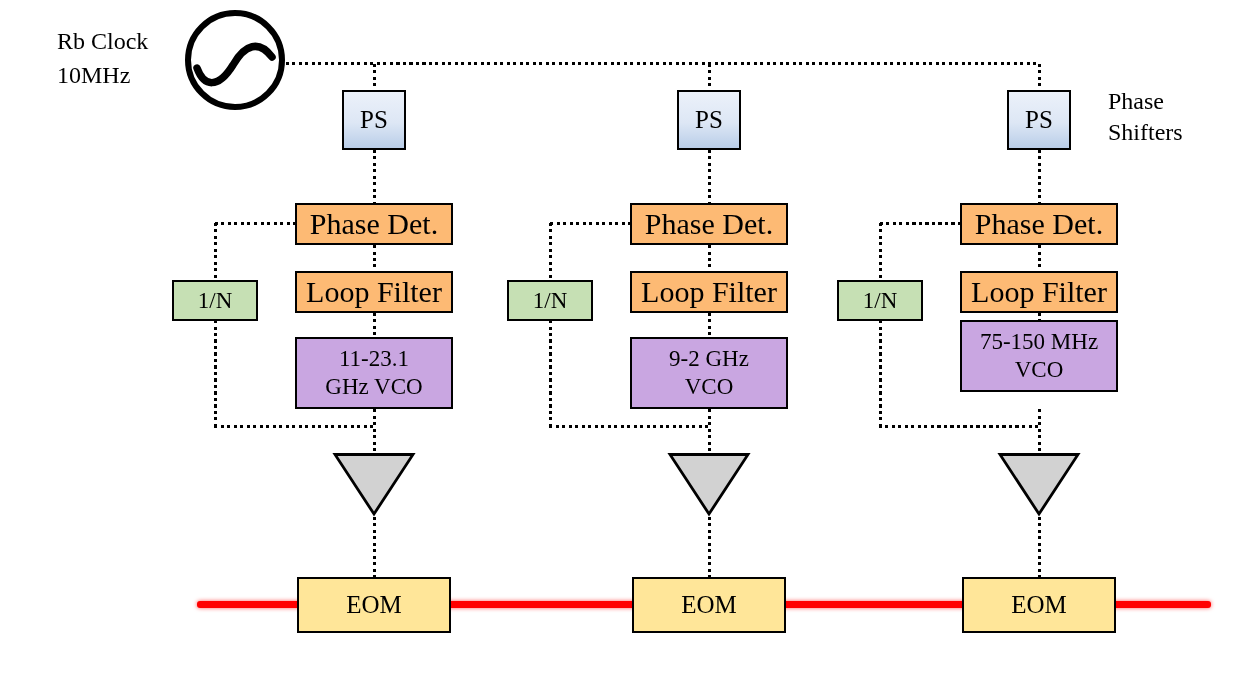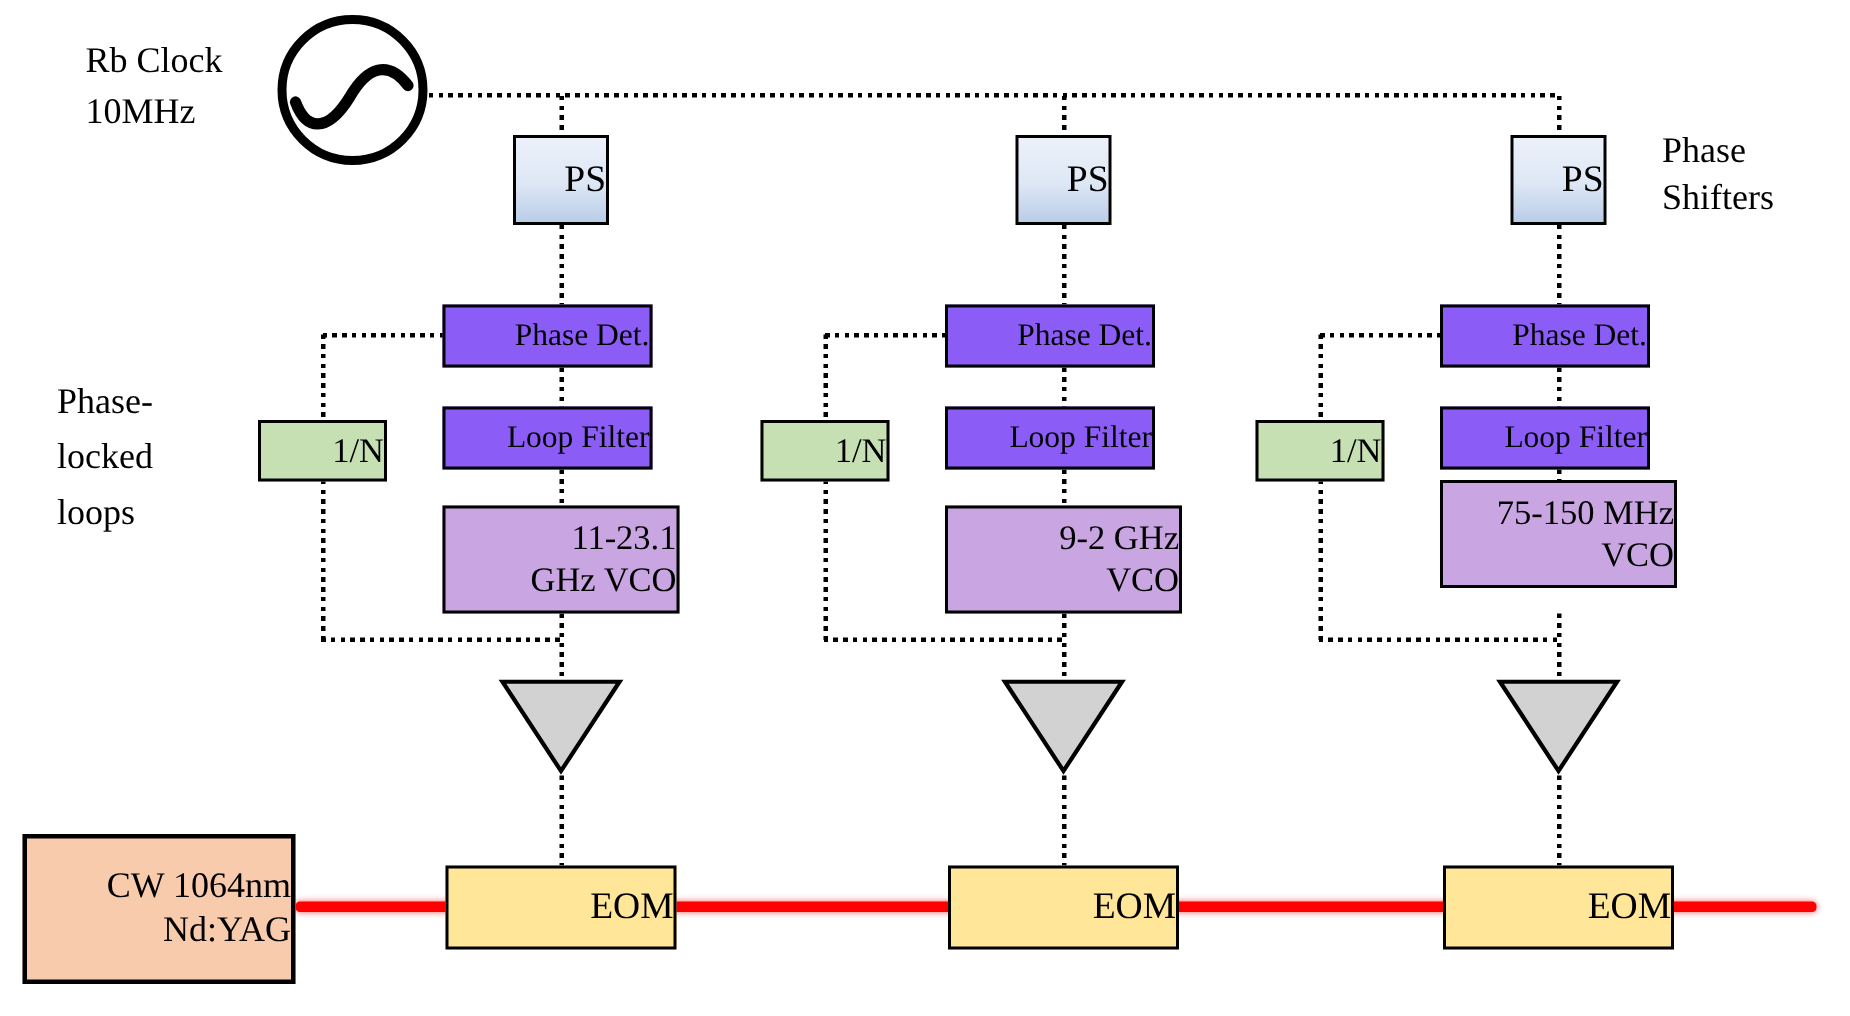--- a/index.html
+++ b/index.html
@@ -8,24 +8,24 @@
   .canvas {
     position:relative; width:1233px; height:677px; background:#fff; overflow:hidden;
   }
   
   .hwire { position:absolute; height:3px;
     background-image:repeating-linear-gradient(90deg,#000 0 3px,transparent 3px 6.5px); }
   .vwire { position:absolute; width:3px;
     background-image:repeating-linear-gradient(180deg,#000 0 3px,transparent 3px 6.5px); }
   
   .box { position:absolute; border:2.5px solid #000; display:flex; flex-direction:column;
-         align-items:flex-end; justify-content:center; text-align:center; line-height:1.2; }
+         align-items:center; justify-content:center; text-align:center; line-height:1.2; }
   .ps   { width:64px; height:60px; font-size:25px;
           background:linear-gradient(180deg,#ecf1fa 0%,#dde7f5 55%,#b9cde8 100%); }
-  .pll  { width:140px; height:42px; font-size:21px; background:#8b5cf6; }
+  .pll  { width:158px; height:42px; font-size:30px; background:#fdba74; }
   .divN { width:86px;  height:41px; font-size:23px; background:#c6e0b4; }
   .vco  { width:158px; height:72px; font-size:23px; background:#c9a6e1; }
   .eom  { width:154px; height:56px; font-size:25px; background:#ffe699; z-index:3; }
   .src  { left:15px; top:556px; width:182px; height:100px; font-size:24px;
           background:#f8cbad; border-width:3px; z-index:3; }
   
   .beam { position:absolute; left:197px; top:601px; width:1014px; height:7px;
           background:#ff0000; border-radius:3px; z-index:1;
           box-shadow:0 0 4px rgba(255,0,0,.65); }
   
@@ -152,28 +152,19 @@
     <div>75-150 MHz</div>
     <div>VCO</div>
   </div>
   <svg class="amp" style="left:997px;top:452px" viewBox="0 0 84 65">
     <polygon points="3,2.5 81,2.5 42,62" fill="#d2d2d2" stroke="#000" stroke-width="2.8"></polygon>
   </svg>
   <div class="box eom" style="left:962px;top:577px">
       <span>EOM</span>
     </div>
 
-  <div class="box src">
-    <div>CW 1064nm</div>
-    <div>Nd:YAG</div>
-  </div>
 
   <div class="label lbl-shift">
     <div>Phase</div>
     <div>Shifters</div>
   </div>
-  <div class="label lbl-pll">
-    <div>Phase-</div>
-    <div>locked</div>
-    <div>loops</div>
-  </div>
 
 </div>
 
 </body></html>

